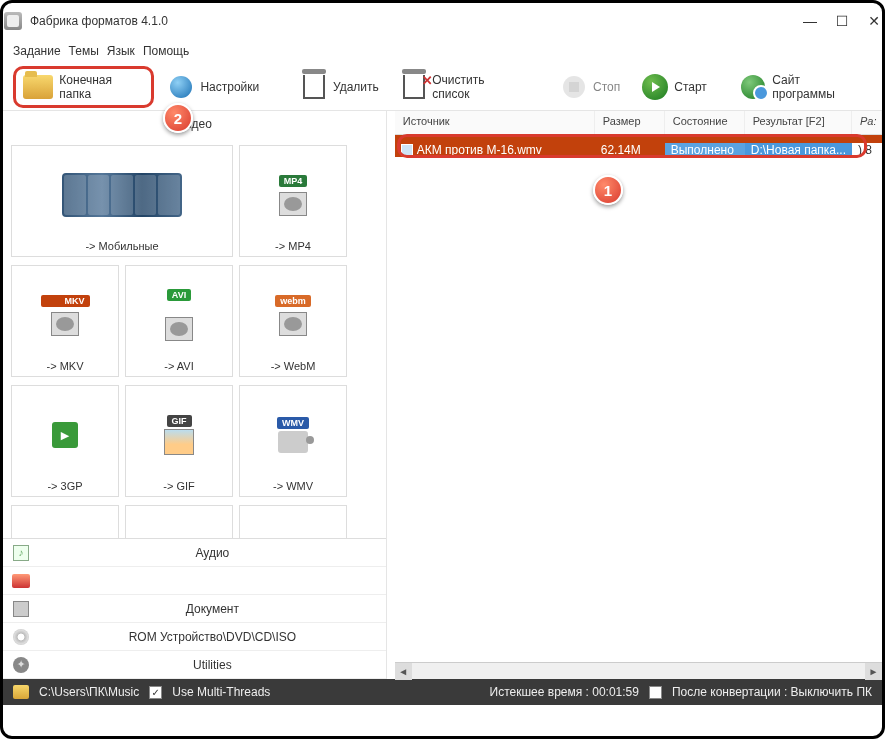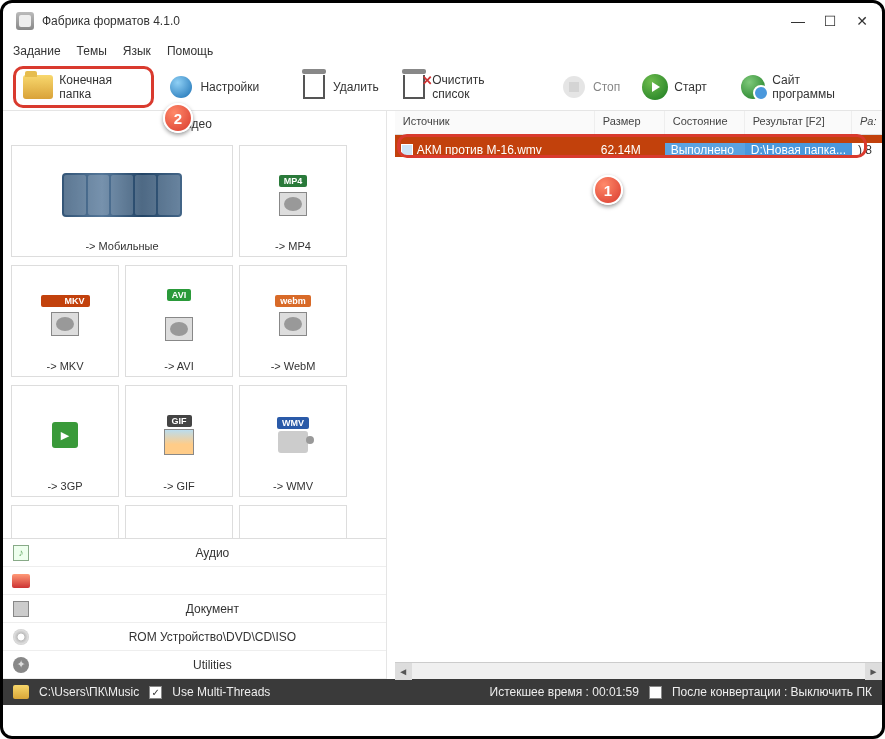--- a/index.html
+++ b/index.html
@@ -1,25 +1,25 @@
 <!DOCTYPE html>
 <html><head>
 <meta charset="utf-8">
 <style>
 * { box-sizing: border-box; margin: 0; padding: 0; font-family: "Segoe UI", Tahoma, sans-serif; font-size: 12px; }
 body { background: #fff; width: 885px; height: 739px; overflow: hidden; border: 3px solid #000; border-radius: 12px; position: relative; }
 
-.titlebar { height: 36px; display: flex; align-items: center; padding: 0 13px; }
+.titlebar { height: 36px; display: flex; align-items: center; padding: 0 1px; }
 .titlebar .app-icon { width: 18px; height: 18px; background: linear-gradient(#bbb,#888); border-radius: 3px; margin-right: 8px; position: relative; }
 .titlebar .app-icon::after { content:""; position:absolute; inset:3px; background:#eee; border-radius:2px; }
 .titlebar .title { flex: 1; color: #333; }
 .titlebar .win-controls { display: flex; gap: 18px; color:#333; }
 .titlebar .win-btn { width:14px; height:14px; display:flex; align-items:center; justify-content:center; cursor:pointer; font-size:14px; }
 
-.menubar { height: 24px; display: flex; align-items: center; padding: 0 10px; gap: 16px; color:#333; }
+.menubar { height: 24px; display: flex; align-items: center; padding: 0 10px; gap: 8px; color:#333; }
 .menubar span { cursor:pointer; }
 
 .toolbar { height: 48px; display: flex; align-items: center; padding: 0 10px; gap: 6px; border-bottom:1px solid #e5e5e5; }
 .tool-btn { display: flex; align-items: center; gap: 6px; padding: 4px 8px; cursor:pointer; color:#333; border-radius:4px; }
 .tool-btn .ico { width: 26px; height: 26px; display:flex; align-items:center; justify-content:center; }
 .tool-btn.big .ico { width:32px; height:32px; }
 
 .highlight-red { border: 3px solid #d93a2e; border-radius: 10px; padding: 2px 6px; }
 
 .main { display: flex; height: 568px; }

